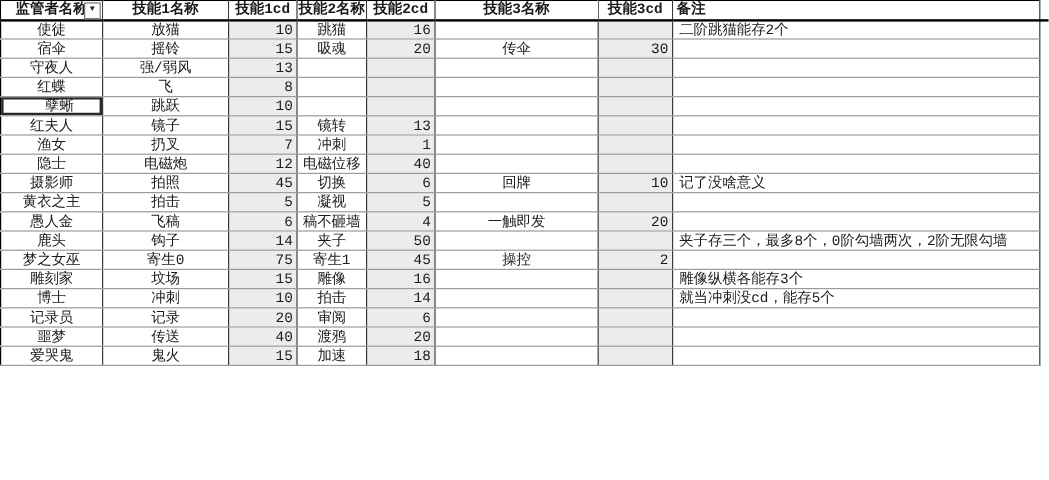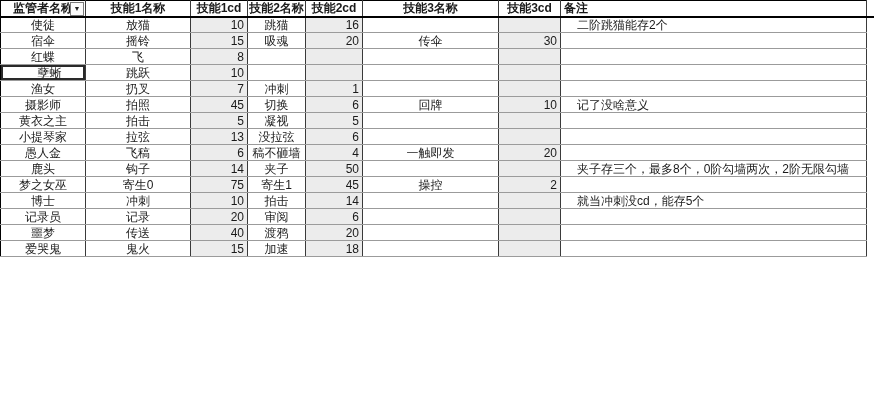--- a/index.html
+++ b/index.html
@@ -8,21 +8,21 @@
     --grid-horizontal:#9b9b9b;
     --header-border:#000000;
     --text:#1a1a1a;
   }
   html,body{margin:0;padding:0;background:#fff;}
   #screen{
     position:relative;
     width:874px;height:400px;
     overflow:hidden;
     background:#ffffff;
-    font-family:Liberation Sans, sans-serif;
+    font-family:Liberation Mono, monospace;
     color:var(--text);
   }
   table{
     border-collapse:collapse;
     table-layout:fixed;
     width:866px;
     border-top:1px solid var(--header-border);
     border-left:1px solid var(--header-border);
   }
   th,td{
@@ -43,21 +43,21 @@
     overflow:visible;
     position:relative;
   }
   td{border-bottom:1px solid var(--grid-horizontal);}
   td.cname, td.skill{text-align:center;}
   td.cd{
     background:var(--cd-cell-fill);
     text-align:right;
     padding-right:3px;
   }
-  td.notes{text-align:left;padding-left:16px;}
+  td.notes{text-align:left;padding-left:5px;}
   th.notes-h{text-align:left;padding-left:3px;margin-left:18px;}
   td.selected{box-shadow:inset 0 0 0 2px #2a2a2a;padding-left:13px;}
   .filter-btn{
     position:absolute;
     top:1px;right:1px;
     width:12px;height:12px;
     border:1px solid #7a7a7a;
     background:#fbfbfb;
     font-size:7px;
     line-height:11px;
@@ -115,75 +115,95 @@
           <td class="cname">宿伞</td>
           <td class="skill">摇铃</td>
           <td class="cd">15</td>
           <td class="skill">吸魂</td>
           <td class="cd">20</td>
           <td class="skill">传伞</td>
           <td class="cd">30</td>
           <td class="notes"></td>
         </tr>
         <tr>
+          <td class="cname">守夜人</td>
+          <td class="skill">强/弱风</td>
+          <td class="cd">13</td>
+          <td class="skill"></td>
+          <td class="cd"></td>
+          <td class="skill"></td>
+          <td class="cd"></td>
+          <td class="notes"></td>
+        </tr>
+        <tr>
           <td class="cname">红蝶</td>
           <td class="skill">飞</td>
           <td class="cd">8</td>
           <td class="skill"></td>
           <td class="cd"></td>
           <td class="skill"></td>
           <td class="cd"></td>
           <td class="notes"></td>
         </tr>
         <tr>
           <td class="cname selected">孽蜥</td>
           <td class="skill">跳跃</td>
           <td class="cd">10</td>
           <td class="skill"></td>
           <td class="cd"></td>
+          <td class="skill"></td>
+          <td class="cd"></td>
+          <td class="notes"></td>
+        </tr>
+        <tr>
+          <td class="cname">红夫人</td>
+          <td class="skill">镜子</td>
+          <td class="cd">15</td>
+          <td class="skill">镜转</td>
+          <td class="cd">13</td>
           <td class="skill"></td>
           <td class="cd"></td>
           <td class="notes"></td>
         </tr>
         <tr>
           <td class="cname">渔女</td>
           <td class="skill">扔叉</td>
           <td class="cd">7</td>
           <td class="skill">冲刺</td>
           <td class="cd">1</td>
+          <td class="skill"></td>
+          <td class="cd"></td>
+          <td class="notes"></td>
+        </tr>
+        <tr>
+          <td class="cname">隐士</td>
+          <td class="skill">电磁炮</td>
+          <td class="cd">12</td>
+          <td class="skill">电磁位移</td>
+          <td class="cd">40</td>
           <td class="skill"></td>
           <td class="cd"></td>
           <td class="notes"></td>
         </tr>
         <tr>
           <td class="cname">摄影师</td>
           <td class="skill">拍照</td>
           <td class="cd">45</td>
           <td class="skill">切换</td>
           <td class="cd">6</td>
           <td class="skill">回牌</td>
           <td class="cd">10</td>
           <td class="notes">记了没啥意义</td>
         </tr>
         <tr>
           <td class="cname">黄衣之主</td>
           <td class="skill">拍击</td>
           <td class="cd">5</td>
           <td class="skill">凝视</td>
           <td class="cd">5</td>
-          <td class="skill"></td>
-          <td class="cd"></td>
-          <td class="notes"></td>
-        </tr>
-        <tr>
-          <td class="cname">小提琴家</td>
-          <td class="skill">拉弦</td>
-          <td class="cd">13</td>
-          <td class="skill">没拉弦</td>
-          <td class="cd">6</td>
           <td class="skill"></td>
           <td class="cd"></td>
           <td class="notes"></td>
         </tr>
         <tr>
           <td class="cname">愚人金</td>
           <td class="skill">飞稿</td>
           <td class="cd">6</td>
           <td class="skill">稿不砸墙</td>
           <td class="cd">4</td>
@@ -205,20 +225,30 @@
           <td class="cname">梦之女巫</td>
           <td class="skill">寄生0</td>
           <td class="cd">75</td>
           <td class="skill">寄生1</td>
           <td class="cd">45</td>
           <td class="skill">操控</td>
           <td class="cd">2</td>
           <td class="notes"></td>
         </tr>
         <tr>
+          <td class="cname">雕刻家</td>
+          <td class="skill">坟场</td>
+          <td class="cd">15</td>
+          <td class="skill">雕像</td>
+          <td class="cd">16</td>
+          <td class="skill"></td>
+          <td class="cd"></td>
+          <td class="notes">雕像纵横各能存3个</td>
+        </tr>
+        <tr>
           <td class="cname">博士</td>
           <td class="skill">冲刺</td>
           <td class="cd">10</td>
           <td class="skill">拍击</td>
           <td class="cd">14</td>
           <td class="skill"></td>
           <td class="cd"></td>
           <td class="notes">就当冲刺没cd，能存5个</td>
         </tr>
         <tr>

